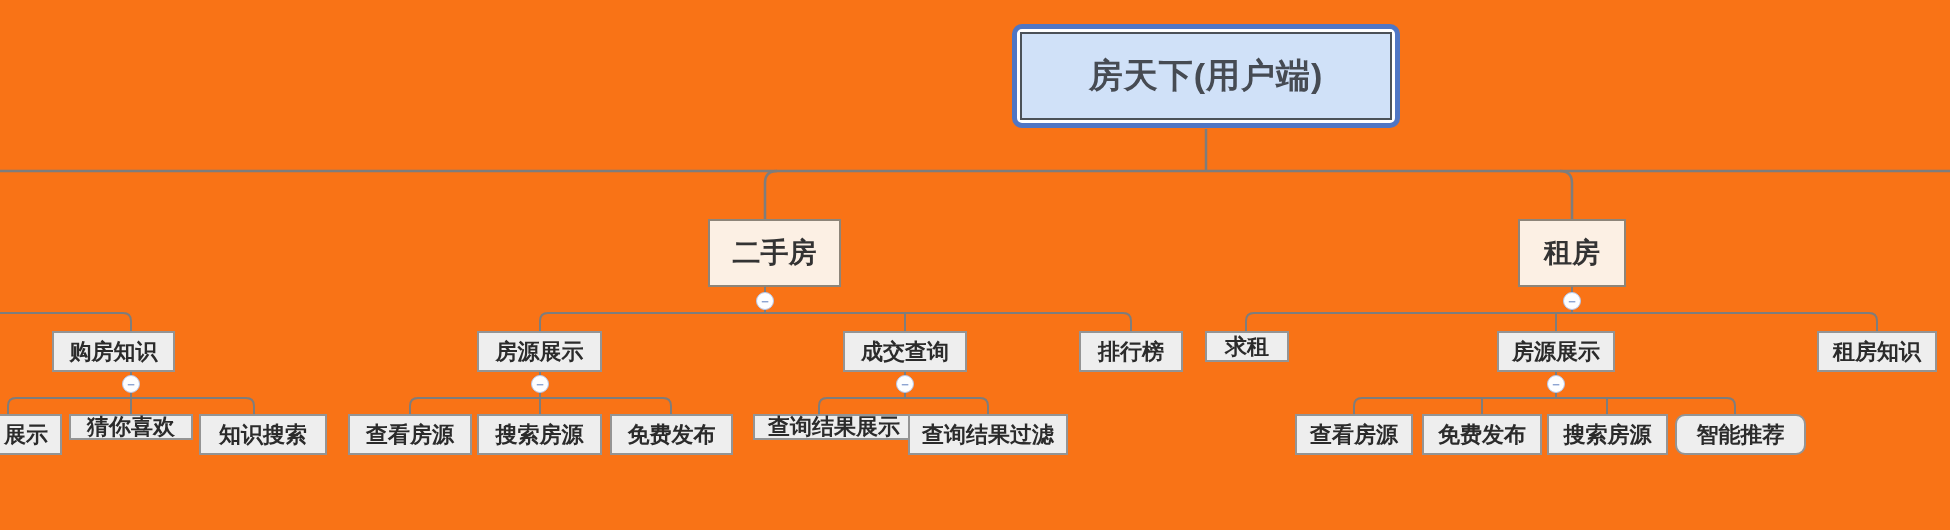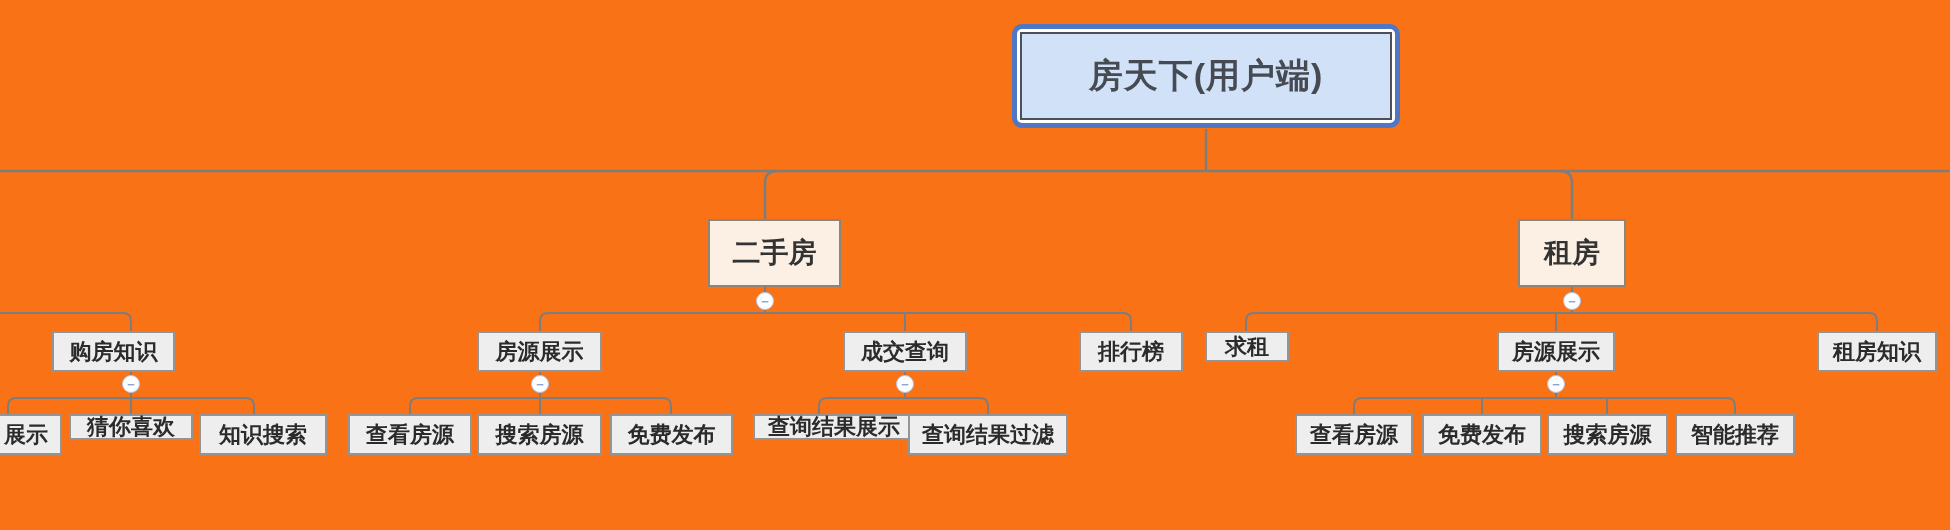--- a/index.html
+++ b/index.html
@@ -116,21 +116,21 @@
   <div class="node" style="left:348px;top:414px;width:124px;height:41px;">查看房源</div>
   <div class="node" style="left:477px;top:414px;width:125px;height:41px;">搜索房源</div>
   <div class="node" style="left:610px;top:414px;width:123px;height:41px;">免费发布</div>
 
   <div class="node" style="left:738px;top:414px;width:162px;height:26px;margin-left:15px;">查询结果展示</div>
   <div class="node" style="left:908px;top:414px;width:160px;height:41px;">查询结果过滤</div>
 
   <div class="node" style="left:1295px;top:414px;width:118px;height:41px;">查看房源</div>
   <div class="node" style="left:1422px;top:414px;width:120px;height:41px;">免费发布</div>
   <div class="node" style="left:1547px;top:414px;width:121px;height:41px;">搜索房源</div>
-  <div class="node" style="left:1675px;top:414px;width:120px;height:41px;">智能推荐</div>
+  <div class="node" style="left:1675px;top:414px;width:131px;height:41px;border-radius:10px;">智能推荐</div>
 
   <div class="collapse" style="left:756px;top:292px;">−</div>
   <div class="collapse" style="left:1563px;top:292px;">−</div>
   <div class="collapse" style="left:122px;top:375px;">−</div>
   <div class="collapse" style="left:531px;top:375px;">−</div>
   <div class="collapse" style="left:896px;top:375px;">−</div>
   <div class="collapse" style="left:1547px;top:375px;">−</div>
 
 </div>
 

